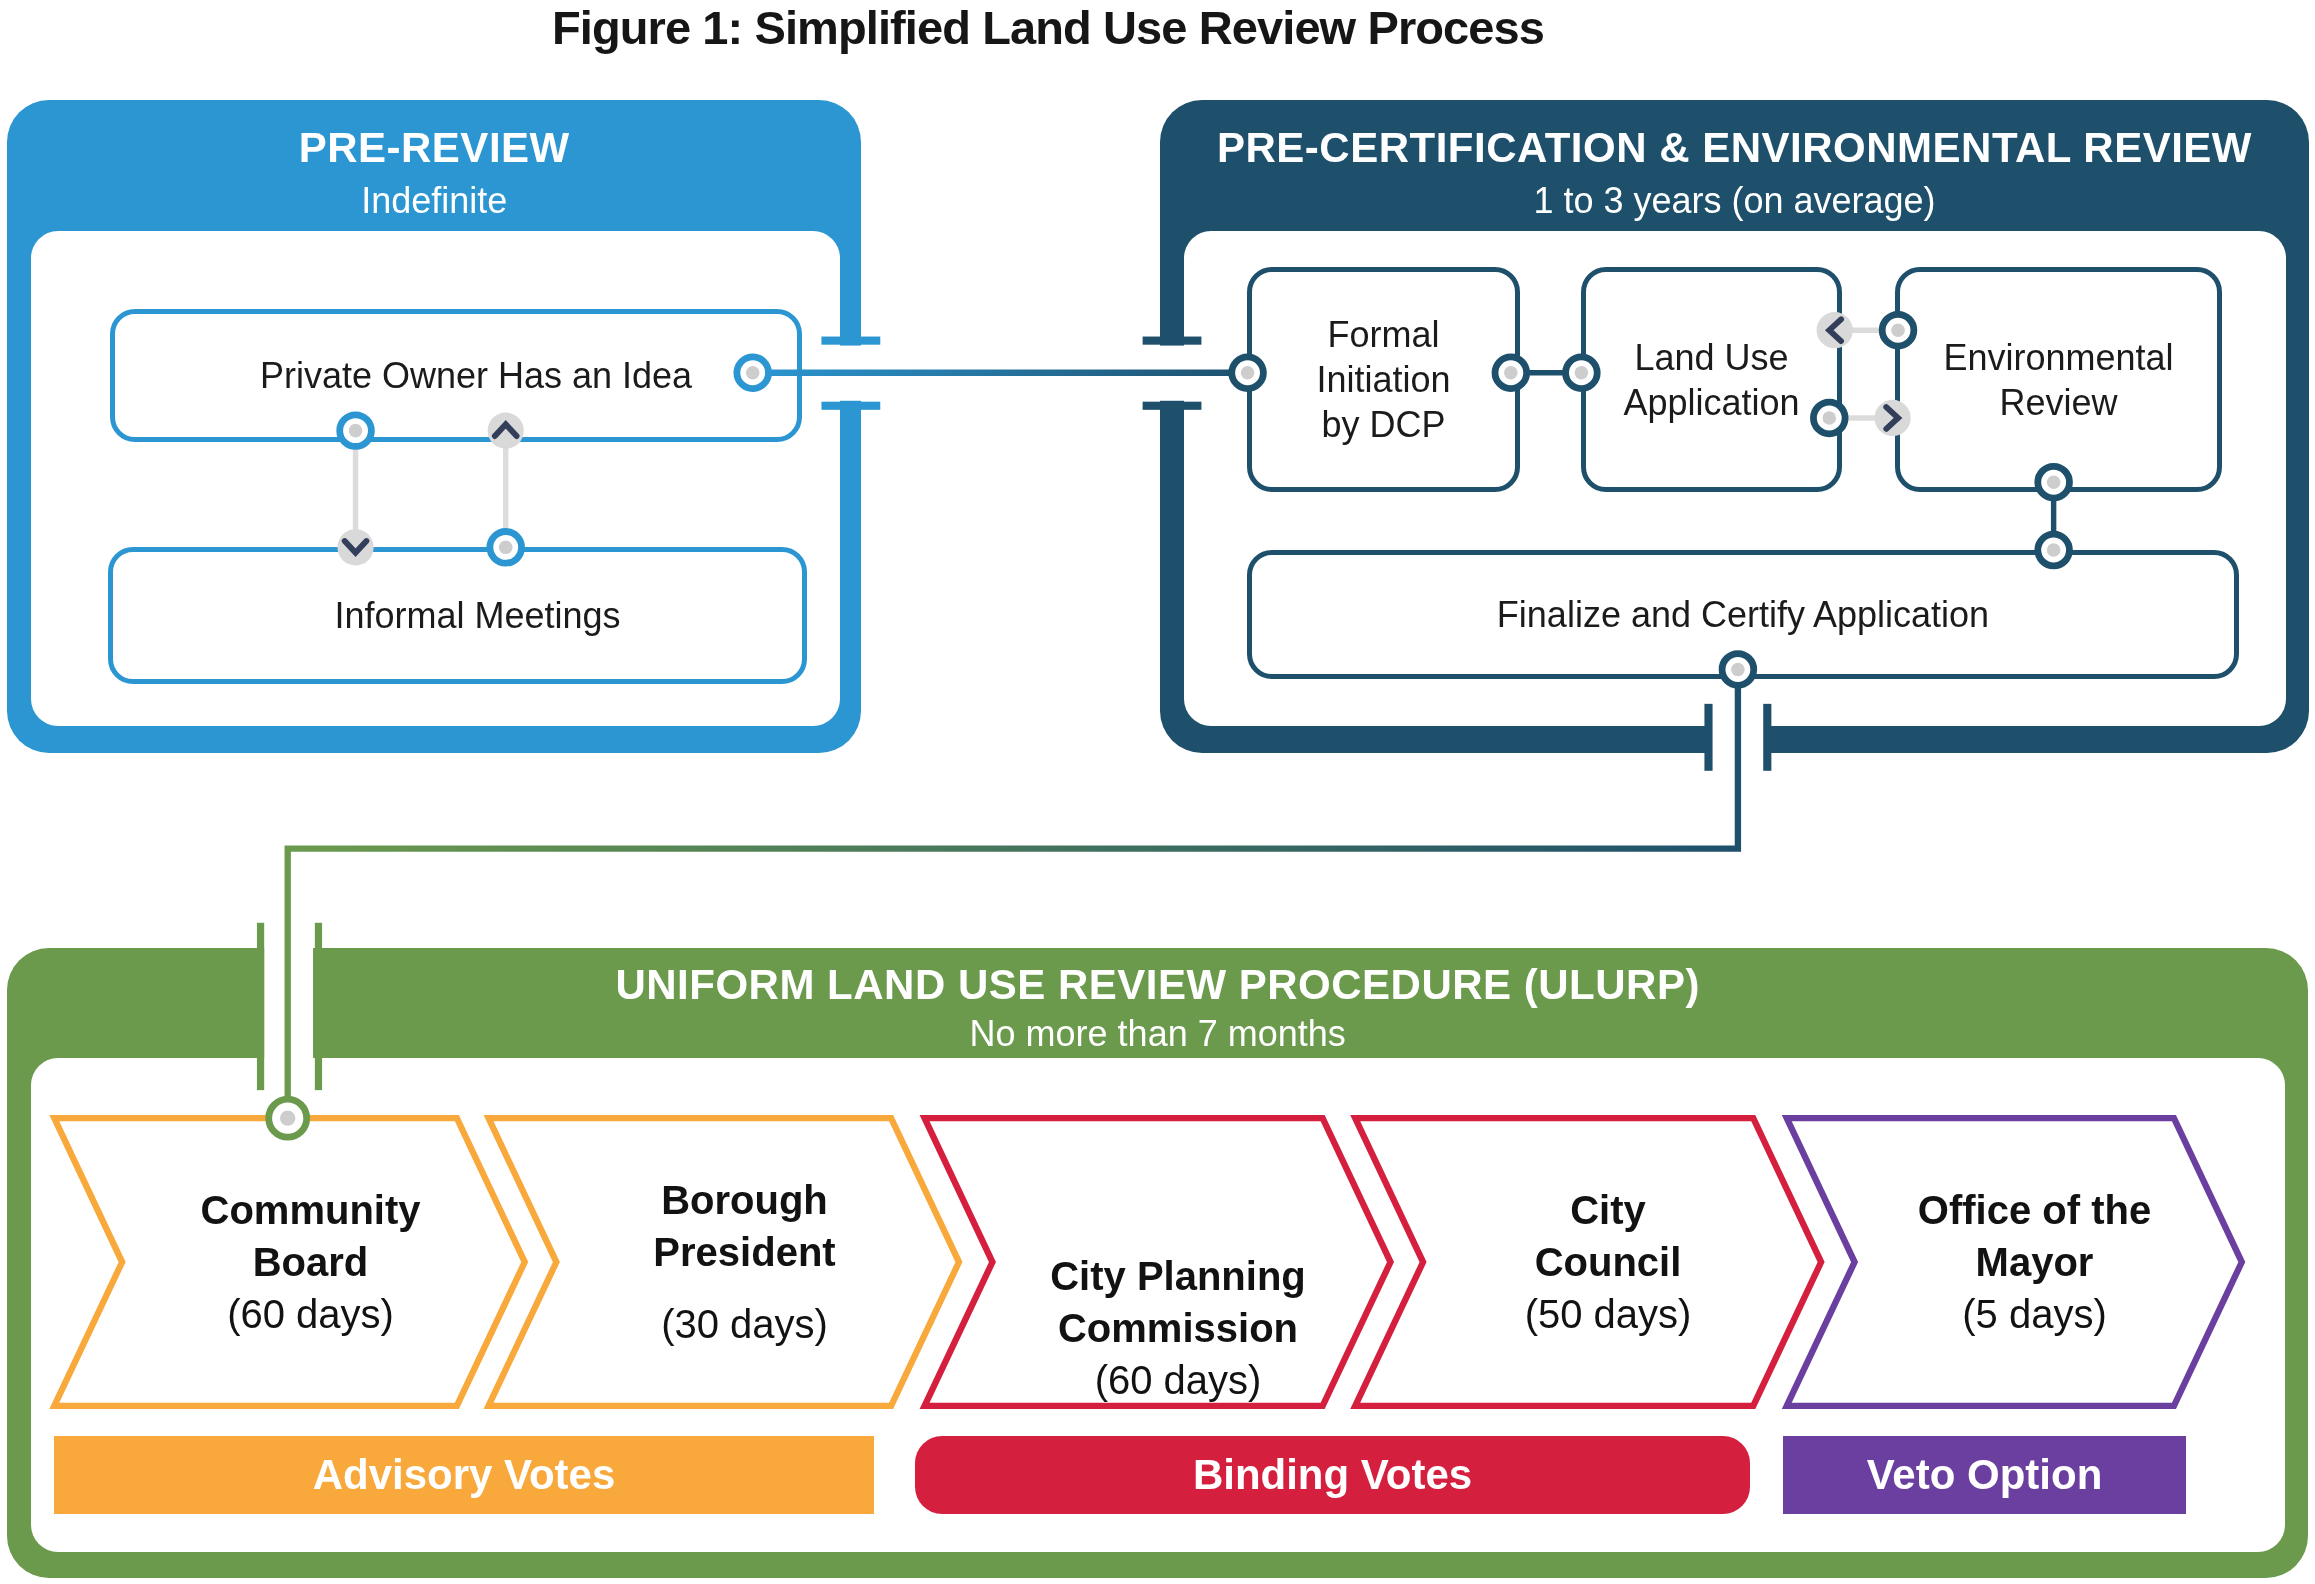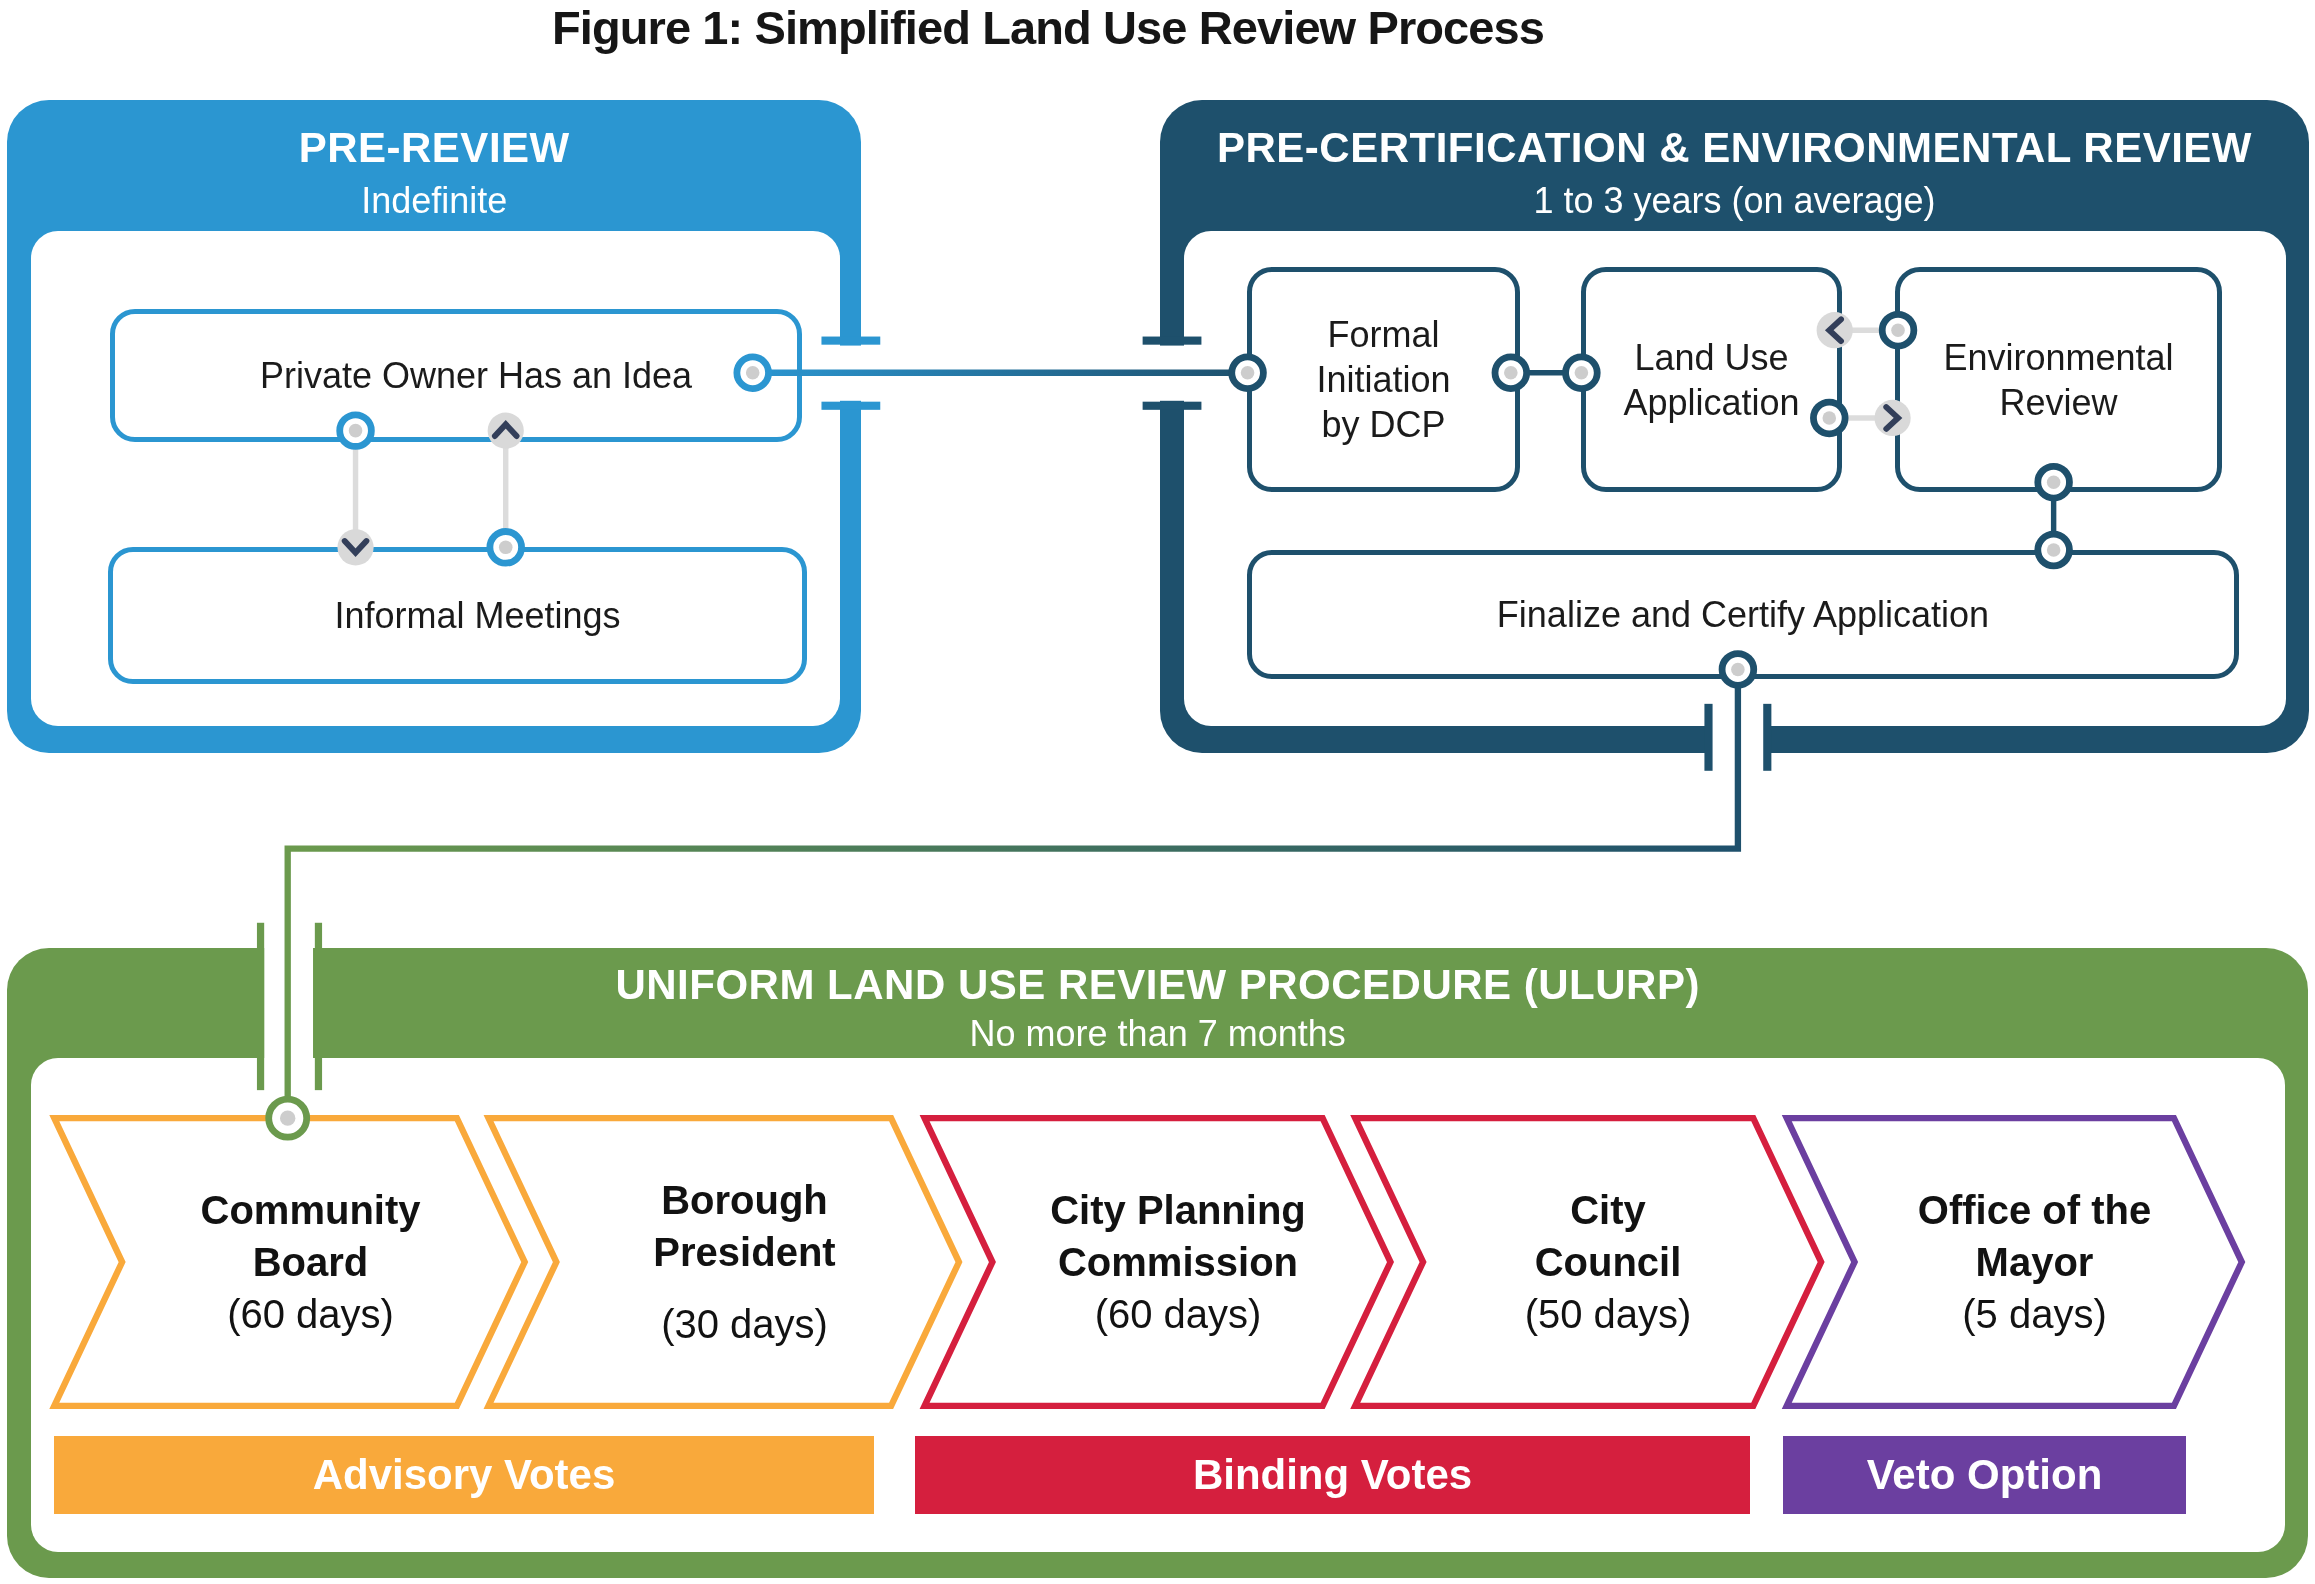--- a/index.html
+++ b/index.html
@@ -178,34 +178,34 @@
   <div class="step-label" style="left:100px; width:421px;">
     <div class="step-name">Community
 Board</div>
     <div class="step-days">(60 days)</div>
   </div>
   <div class="step-label" style="left:534px; width:421px;gap:20px;">
     <div class="step-name">Borough
 President</div>
     <div class="step-days">(30 days)</div>
   </div>
-  <div class="step-label" style="left:970px; width:416px;">
+  <div class="step-label" style="left:970px; width:416px;justify-content:flex-end;">
     <div class="step-name">City Planning
 Commission</div>
     <div class="step-days">(60 days)</div>
   </div>
   <div class="step-label" style="left:1400px; width:416px;">
     <div class="step-name">City
 Council</div>
     <div class="step-days">(50 days)</div>
   </div>
   <div class="step-label" style="left:1832px; width:405px;">
     <div class="step-name">Office of the
 Mayor</div>
     <div class="step-days">(5 days)</div>
   </div>
 
   <div class="vote-bar bar-orange" style="left:54px; width:820px;">Advisory Votes</div>
-  <div class="vote-bar bar-red" style="left:915px; width:835px;">Binding Votes</div>
+  <div class="vote-bar bar-red" style="left:915px; width:835px;border-radius:27px;">Binding Votes</div>
   <div class="vote-bar bar-purple" style="left:1783px; width:403px;">Veto Option</div>
 
 </div>
 
 
 </body></html>

